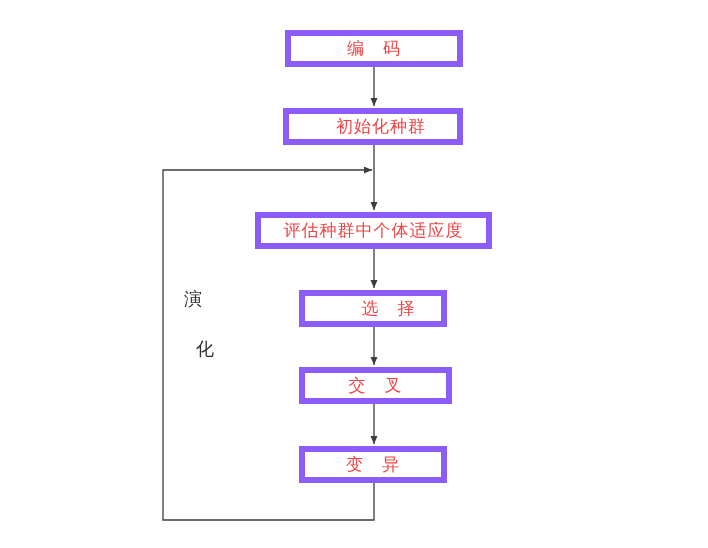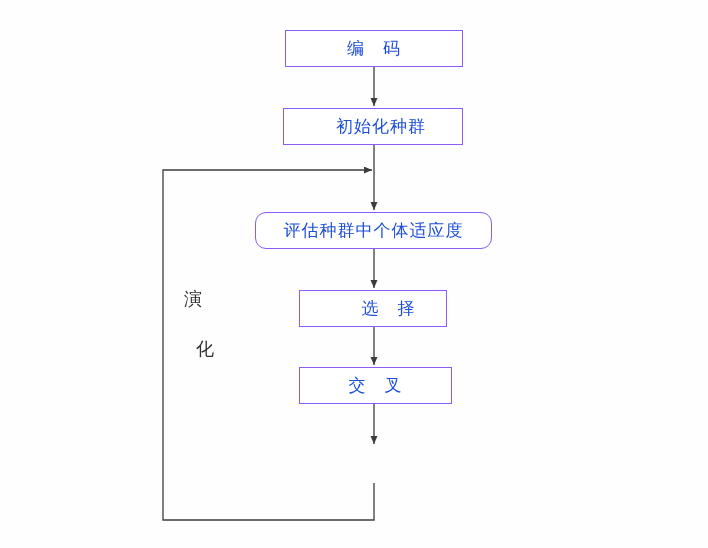--- a/index.html
+++ b/index.html
@@ -20,27 +20,27 @@
     left: 0;
     top: 0;
     width: 708px;
     height: 548px;
     pointer-events: none;
   }
   .node {
     position: absolute;
     height: 37px;
     box-sizing: border-box;
-    border: 1px solid #8b5cf6;
+    border: 6px solid #8b5cf6;
     background: #ffffff;
     display: flex;
     align-items: center;
     justify-content: center;
     font-size: 17px;
-    color: #1d4ed8;
+    color: #ef4444;
     white-space: pre;
     letter-spacing: 1px;
   }
   .loop-char {
     position: absolute;
     font-size: 18px;
     color: #2f2f2f;
     line-height: 1;
   }
 </style>
@@ -70,29 +70,32 @@
   </svg>
 
   <div class="node" style="left:285px; top:30px; width:178px;">
     <span>编　码</span>
   </div>
 
   <div class="node" style="left:283px; top:108px; width:180px;padding-left:16px;">
     <span>初始化种群</span>
   </div>
 
-  <div class="node" style="left:255px; top:212px; width:237px;border-radius:11px;">
+  <div class="node" style="left:255px; top:212px; width:237px;">
     <span>评估种群中个体适应度</span>
   </div>
 
   <div class="node" style="left:299px; top:290px; width:148px;padding-left:31px;">
     <span>选　择</span>
   </div>
 
   <div class="node" style="left:299px; top:367px; width:153px;">
     <span>交　叉</span>
   </div>
 
+  <div class="node" style="left:299px; top:446px; width:148px;">
+    <span>变　异</span>
+  </div>
 
   <div class="loop-char" style="left:184px; top:290px;">演</div>
   <div class="loop-char" style="left:196px; top:340px;">化</div>
 
 </div>
 
 </body></html>

